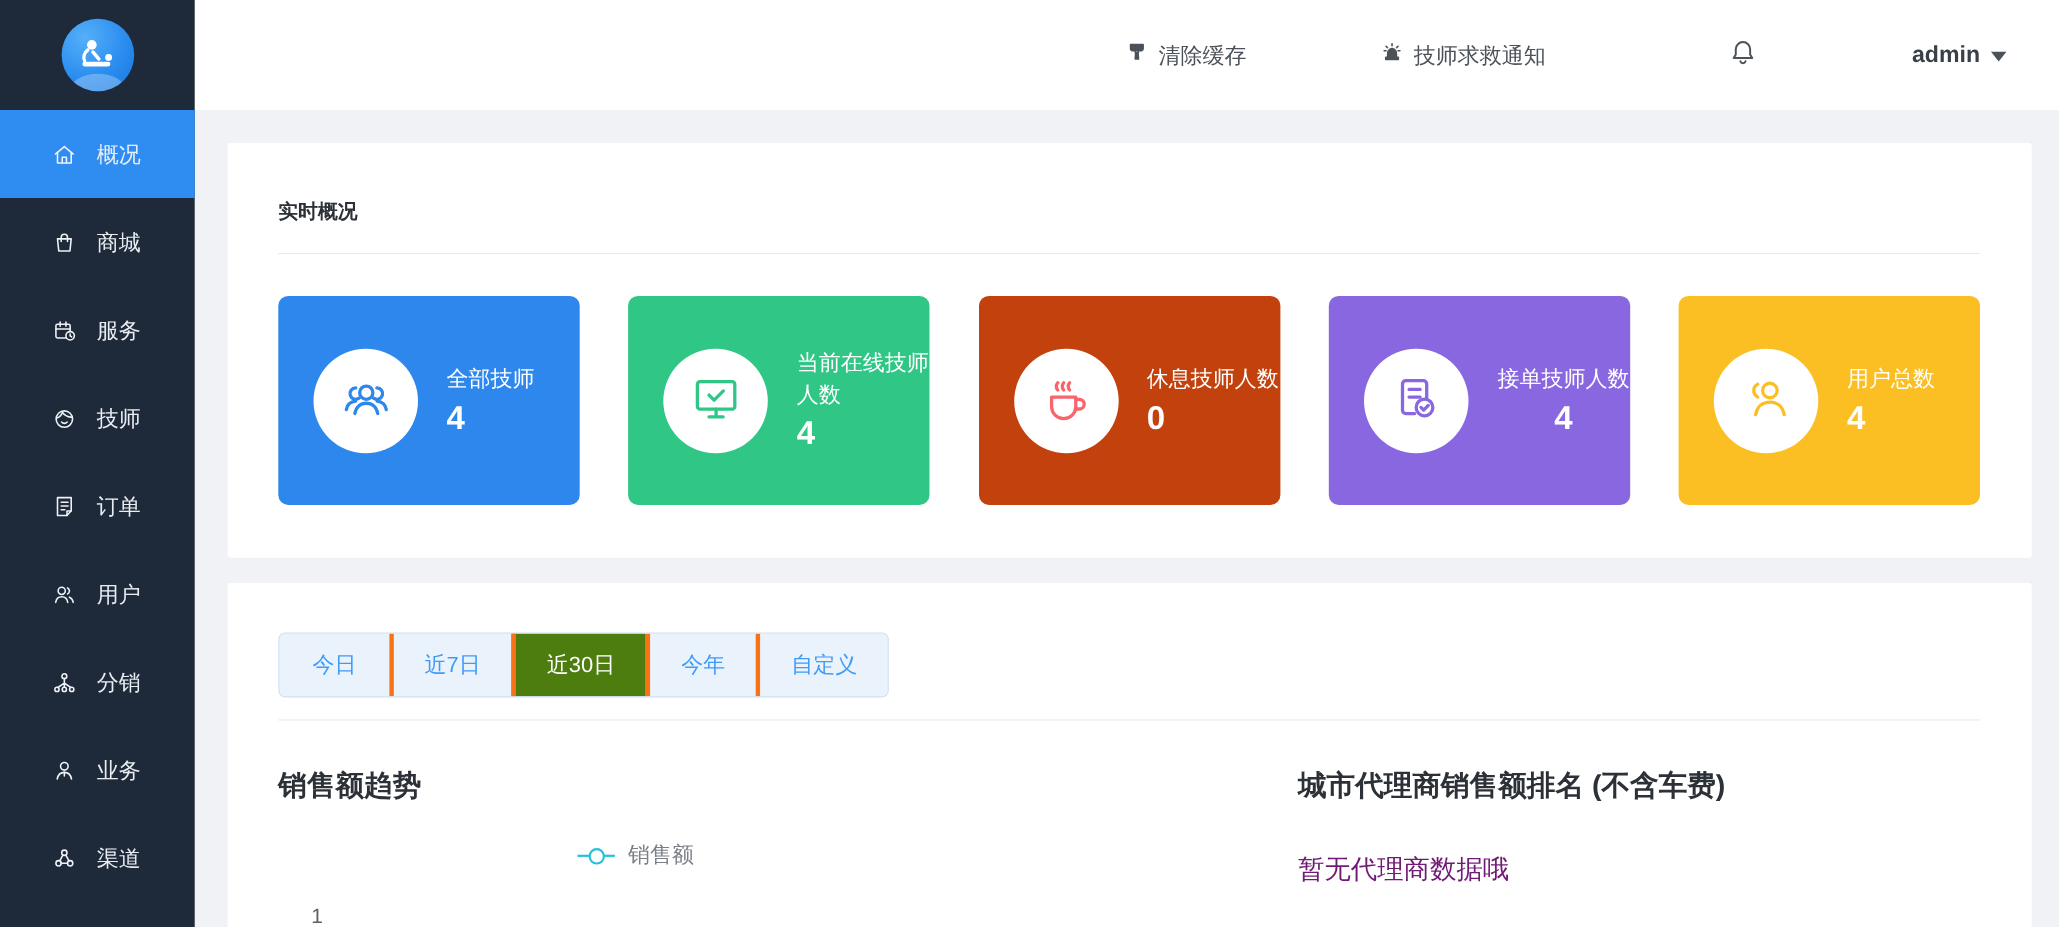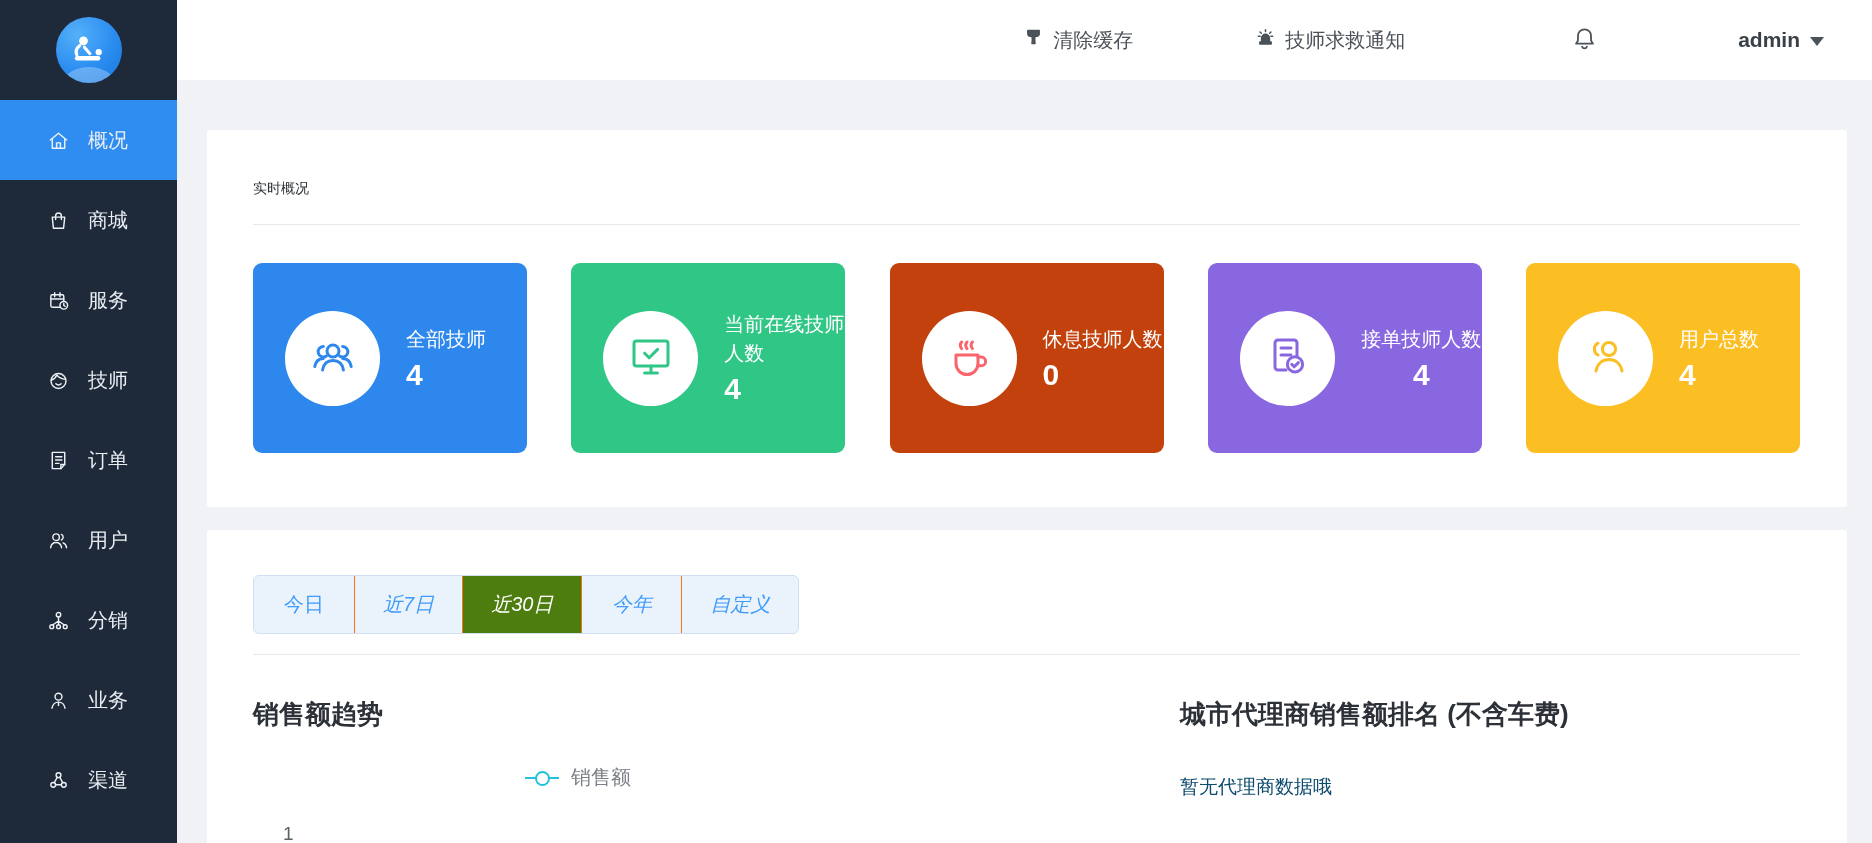--- a/index.html
+++ b/index.html
@@ -11,62 +11,62 @@
   
   .sidebar { position:absolute; left:0; top:0; width:177px; height:843px; background:#1e2a3a; z-index:5; }
   .logo-wrap { height:100px; display:flex; align-items:center; justify-content:center; }
   .logo { width:66px; height:66px; border-radius:50%; background:radial-gradient(circle at 32% 26%, #55b0f9 0%, #2b8df0 55%, #1877dd 100%); position:relative; overflow:hidden; display:flex; align-items:center; justify-content:center; }
   .logo::after { content:""; position:absolute; left:8px; right:8px; bottom:-14px; height:30px; border-radius:50% 50% 0 0; background:rgba(255,255,255,0.28); }
   .nav-item { height:80px; display:flex; align-items:center; padding-left:46px; color:#e9edf2; font-size:20px; cursor:pointer; }
   .nav-item.active { background:#2f8df2; }
   .nav-icon { width:24px; height:24px; margin-right:18px; display:flex; align-items:center; justify-content:center; color:#eef1f5; }
   .nav-icon svg { width:23px; height:23px; }
   
-  .topbar { position:absolute; left:177px; top:0; right:0; height:80px; background:#fff; display:flex; align-items:center; justify-content:flex-end; padding-right:48px;gap:40px; }
+  .topbar { position:absolute; left:177px; top:0; right:0; height:100px; background:#fff; display:flex; align-items:center; justify-content:flex-end; padding-right:48px;gap:40px; }
   .hdr-action { display:flex; align-items:center; gap:9px; color:#4b5259; font-size:20px; cursor:pointer; }
   .hdr-action svg { width:21px; height:21px; }
   .gap40 { width:42px; } .gap80 { width:86px; } .gap55 { width:60px; }
   .hdr-bell { color:#4b5259; cursor:pointer; display:flex; }
   .hdr-bell svg { width:27px; height:27px; }
   .hdr-user { display:flex; align-items:center; gap:10px; color:#3a4047; font-size:21px; font-weight:bold; cursor:pointer; }
   .caret { width:0; height:0; border-left:7px solid transparent; border-right:7px solid transparent; border-top:9px solid #4b5259; margin-top:3px; }
   
   .main { position:absolute; left:177px; top:100px; right:0; bottom:0; padding:30px 25px 0 30px; overflow:hidden; }
   .panel { background:#fff; border-radius:3px; }
-  .panel-title { font-size:14px; font-weight:normal; color:#2c3138; }
+  .panel-title { font-size:18px; font-weight:bold; color:#2c3138; }
   .divider { height:1px; background:#e9e9e9; }
   
   .panel-overview { height:377px; padding:50px 47px 0 46px; }
   .panel-overview .divider { margin-top:26px; }
   .cards { display:flex; justify-content:space-between; margin-top:38px; }
   .card { width:274px; height:190px; border-radius:9px; display:flex; align-items:center; padding-left:32px; color:#fff; }
   .card-circle { width:95px; height:95px; border-radius:50%; background:#fff; flex:0 0 95px; display:flex; align-items:center; justify-content:center; }
   .card-circle svg { width:48px; height:48px; }
   .card-meta { margin-left:26px; width:126px; }
   .card-label { font-size:20px; line-height:1.45; }
   .card-value { font-size:30px; font-weight:bold; margin-top:4px; }
   
   .panel-sales { margin-top:23px; height:620px; padding:47px 47px 0 46px; position:relative; }
   .sales-head { display:flex; align-items:center; justify-content:space-between; height:55px; }
   .tabs { display:flex; height:59px; border:1px solid #cfe0f3; border-radius:6px; overflow:hidden; background:#eaf3fc; }
   .tab { min-width:100px; padding:0 28px; display:flex; align-items:center; justify-content:center; font-size:20px; color:#3f9bfa; cursor:pointer; border:none; background:transparent; font-family:inherit; }
-  .tab + .tab { border-left:1px solid #f97316;font-style:italic; }
+  .tab + .tab { border-left:4px solid #f97316; }
   .tab.active { background:#4d7c0f; color:#fff; }
   .panel-sales .divider { margin-top:22px; }
   .sales-body { display:flex; }
   .trend-col { flex:0 0 927px; position:relative; }
   .rank-col { flex:1; }
   .sub-title { font-size:26px; font-weight:bold; color:#2c3138; margin-top:42px; }
   .legend { position:absolute; left:272px; top:109px; display:flex; align-items:center; gap:12px; cursor:pointer; }
   .legend-marker { width:34px; height:14px; position:relative; display:inline-block; }
   .legend-marker::before { content:""; position:absolute; left:0; right:0; top:6px; height:2.5px; background:currentColor; }
   .legend-marker::after { content:""; position:absolute; left:10px; top:0; width:11px; height:11px; border:2.5px solid currentColor; border-radius:50%; background:#fff; }
   .legend-label { font-size:20px; color:#7b8087; }
   .axis-tick { position:absolute; left:30px; top:168px; font-size:19px; color:#5d6artf; color:#5c6166; }
-  .empty-text { font-size:19px; color:#0c4a6e; margin-top:42px; }
+  .empty-text { font-size:24px; color:#701a75; margin-top:42px; }
 </style>
 </head>
 <body>
 
 <aside class="sidebar">
   <div class="logo-wrap">
     <div class="logo">
       <svg viewBox="0 0 24 24" width="44" height="44" fill="none" stroke="#fff" stroke-width="1.7" stroke-linecap="round" stroke-linejoin="round">
         <circle cx="9" cy="7" r="2.4" fill="#fff" stroke="none"></circle>
         <path d="M7 9.5c-1.8 1.4-2.4 3.5-1.6 5.3"></path>

